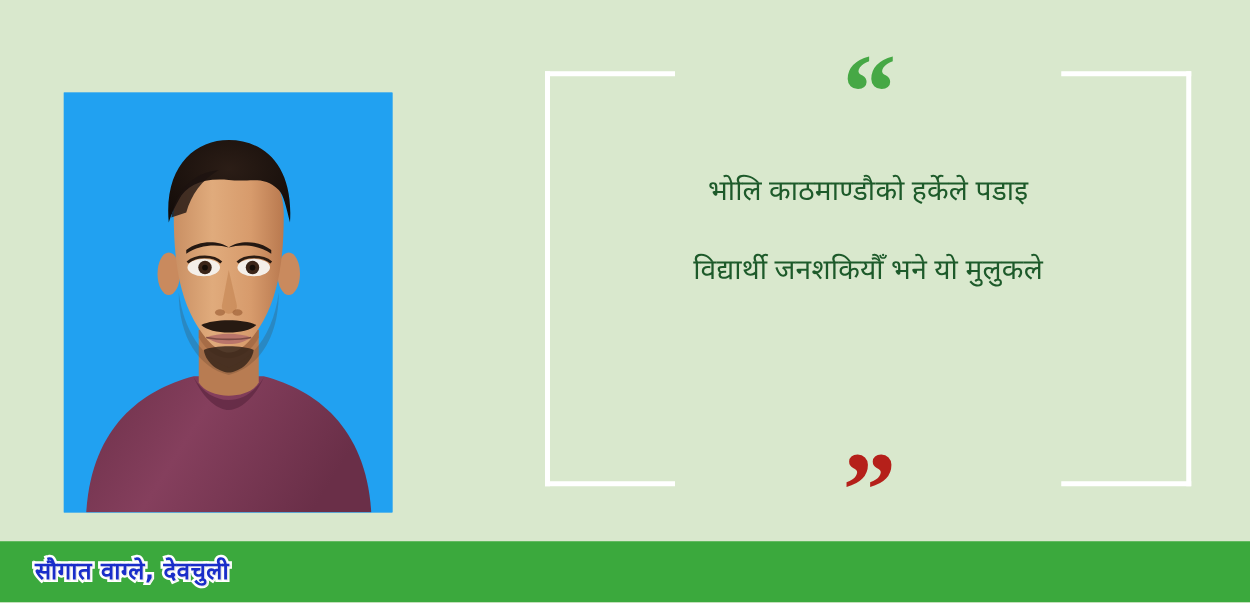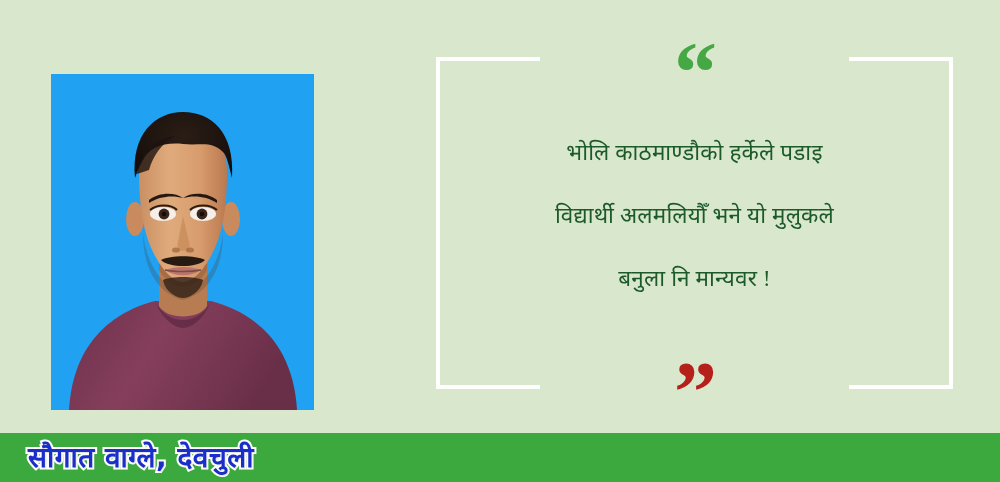--- a/index.html
+++ b/index.html
@@ -114,21 +114,21 @@
     right: 0;
     top: 433px;
     height: 49px;
     background: #3ba93d;
     display: flex;
     align-items: center;
   }
   .name-text {
     margin-left: 28px;
     font-family: "DejaVu Sans", sans-serif;
-    font-size: 28px;
+    font-size: 19px;
     font-weight: 700;
     color: #1a2ec9;
     letter-spacing: 0.5px;
     line-height: 1;
     -webkit-text-stroke: 4px #ffffff;
     paint-order: stroke fill;
     text-shadow:
       0 0 0 #ffffff,
       1px 1px 0 rgba(0,0,0,0.10);
     white-space: nowrap;
@@ -220,22 +220,21 @@
     <div class="frame-line frame-top-right"></div>
     <div class="frame-line frame-bot-left"></div>
     <div class="frame-line frame-bot-right"></div>
     <div class="frame-line frame-left"></div>
     <div class="frame-line frame-right"></div>
 
     <div class="quote-mark quote-open">“</div>
 
     <div class="quote-body">
       <span class="qline">भोलि काठमाण्डौको हर्केले पडाइ</span>
-      <span class="qline">विद्यार्थी अलमलियौँ भने यो मुलुकले</span>
-      <span class="qline">बनुला नि मान्यवर !</span>
+      <span class="qline">विद्यार्थी जनशकियौँ भने यो मुलुकले</span>
     </div>
 
     <div class="quote-mark quote-close">”</div>
   </div>
 
   <div class="name-bar">
     <span class="name-text">सौगात वाग्ले, देवचुली</span>
   </div>
 
 </div>

